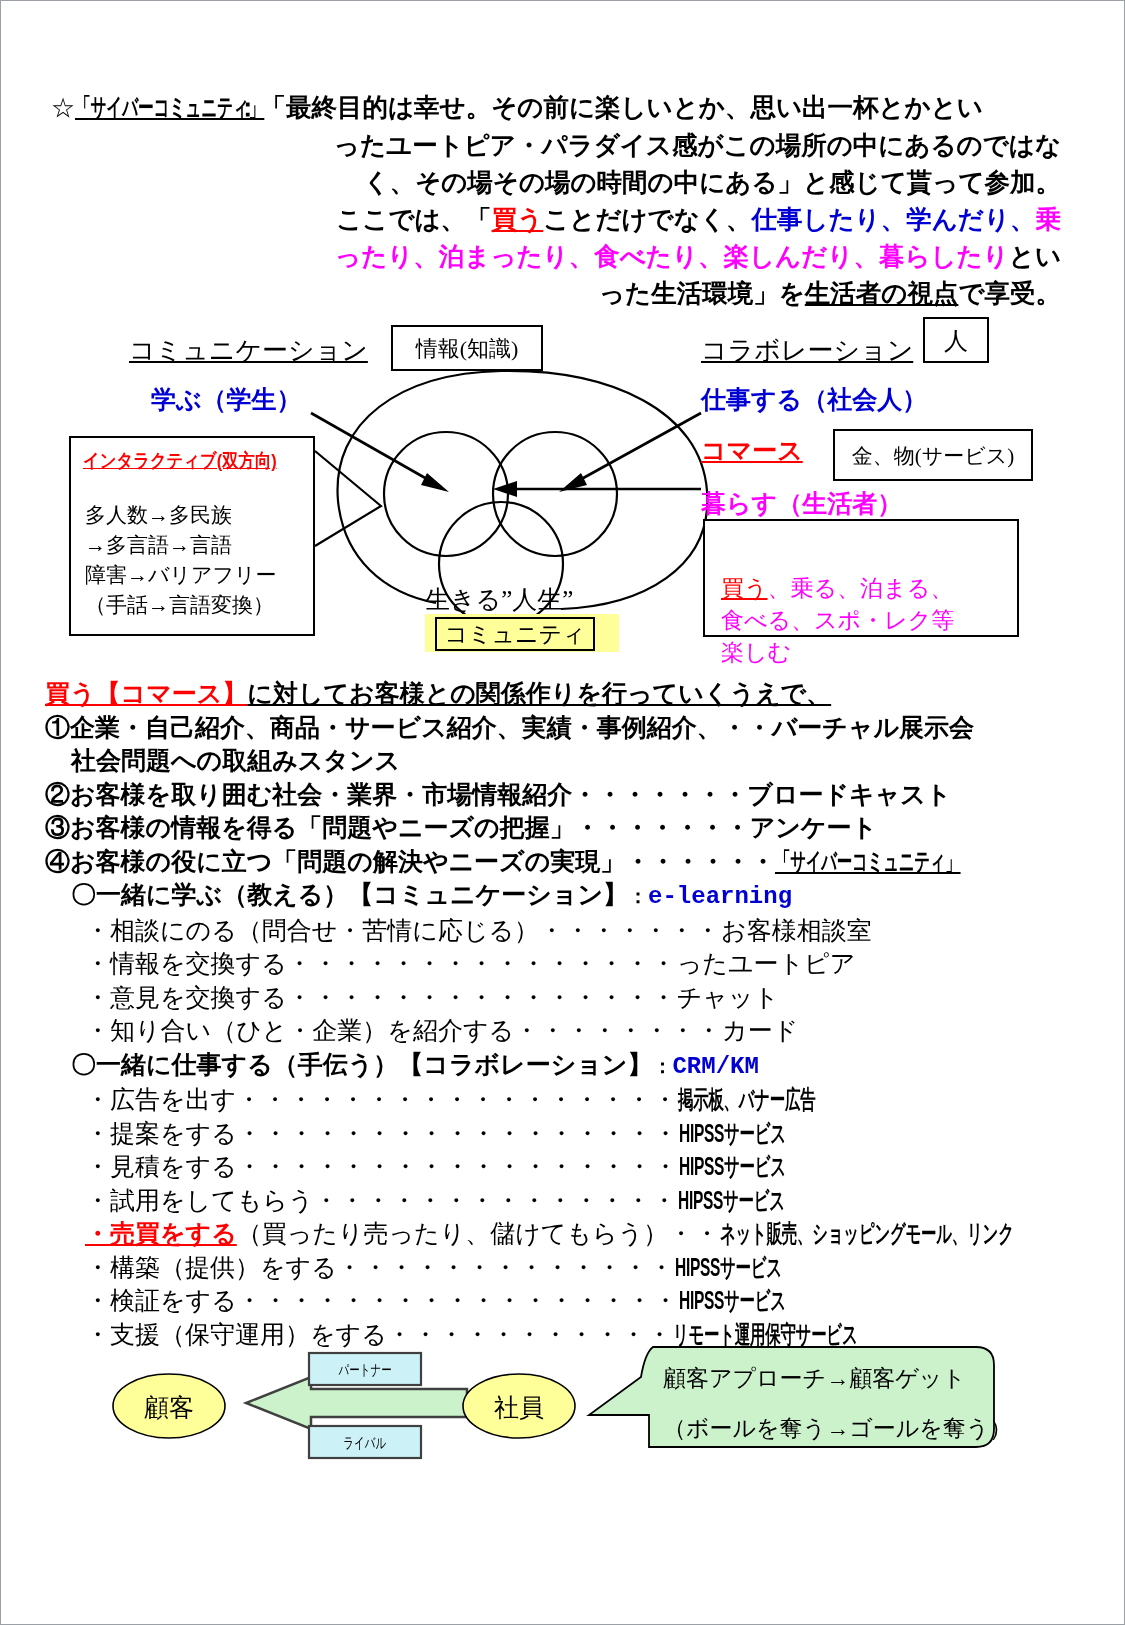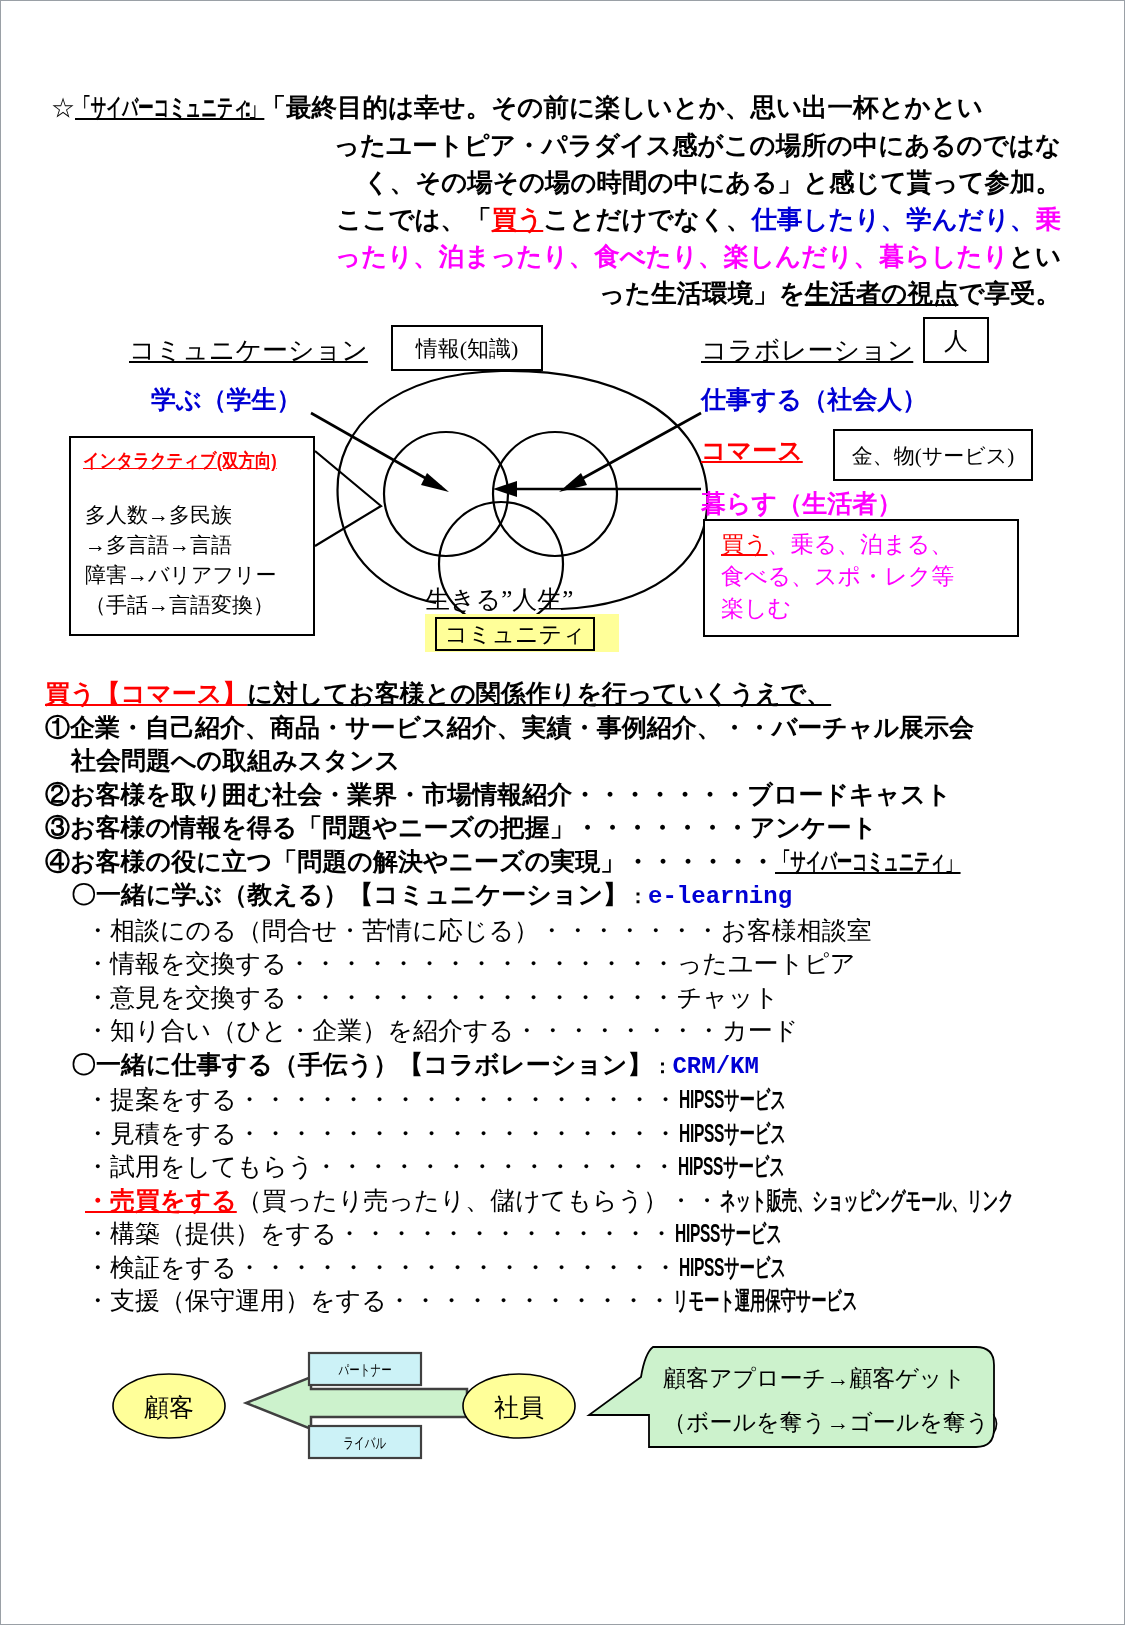--- a/index.html
+++ b/index.html
@@ -212,21 +212,21 @@
 
     <div class="dg-label b txt-blue" style="left:700px; top:82px; font-size:25px;">仕事する（社会人）</div>
 
     <div class="dg-label b txt-red u" style="left:700px; top:133px; font-size:25px;">コマース</div>
 
     <div class="boxed" style="left:832px; top:128px; width:200px; height:52px; font-size:21px; text-align:center; line-height:50px;">金、物(サービス)</div>
 
     <div class="dg-label b txt-mag" style="left:700px; top:186px; font-size:25px;">暮らす（生活者）</div>
 
     <div class="boxed" style="left:702px; top:218px; width:316px; height:118px;">
-      <div style="padding:8px 0 0 16px; font-size:23px; line-height:32px; color:#ff00ff;">
+      <div style="padding:8px 0 0 16px; font-size:23px; line-height:32px; color:#ff00ff;margin-top:44px;">
         <div>
           <span class="txt-red u">買う</span><span>、乗る、泊まる、</span>
         </div>
         <div>食べる、スポ・レク等</div>
         <div>楽しむ</div>
       </div>
     </div>
 
     <div id="interactive-box">
       <div id="interactive-title">インタラクティブ(双方向)</div>
@@ -280,20 +280,23 @@
       <span>・意見を交換する</span><span class="dots">・・・・・・・・・・・・・・・</span><span>チャット</span>
     </div>
     <div class="li ind2 thin">
       <span>・知り合い（ひと・企業）を紹介する</span><span class="dots">・・・・・・・・</span><span>カード</span>
     </div>
 
     <div class="li ind1">
       <span>〇</span><span>一緒に仕事する（手伝う）【コラボレーション】</span><span style="font-size:20px;">：</span><span class="mono txt-blue b" style="font-size:24px;margin-top:32px;">CRM/KM</span>
     </div>
 
+    <div class="li ind2 thin">
+      <span>・広告を出す</span><span class="dots">・・・・・・・・・・・・・・・・・</span><span class="kana-narrow" style="width:180px;">掲示板、バナー広告</span>
+    </div>
     <div class="li ind2 thin">
       <span>・提案をする</span><span class="dots">・・・・・・・・・・・・・・・・・</span><span class="kana-narrow b" style="width:130px;">HIPSSサービス</span>
     </div>
     <div class="li ind2 thin">
       <span>・見積をする</span><span class="dots">・・・・・・・・・・・・・・・・・</span><span class="kana-narrow b" style="width:130px;">HIPSSサービス</span>
     </div>
     <div class="li ind2 thin">
       <span>・試用をしてもらう</span><span class="dots">・・・・・・・・・・・・・・</span><span class="kana-narrow b" style="width:130px;">HIPSSサービス</span>
     </div>
 
@@ -344,16 +347,16 @@
 
     <div class="bt-label" style="left:308px; top:30px; width:112px; font-size:15px;">
       <span class="tiny-kana">パートナー</span>
     </div>
 
     <div class="bt-label" style="left:308px; top:103px; width:112px; font-size:15px;">
       <span class="tiny-kana">ライバル</span>
     </div>
 
     <div class="bt-label" style="left:662px; top:30px; font-size:23px; line-height:36px;">顧客アプローチ→顧客ゲット</div>
-    <div class="bt-label" style="left:662px; top:74px; font-size:23px; line-height:36px;">（ボールを奪う→ゴールを奪う）</div>
+    <div class="bt-label" style="left:662px; top:80px; font-size:23px; line-height:36px;">（ボールを奪う→ゴールを奪う）</div>
   </div>
 
 </div>
 
 </body></html>

